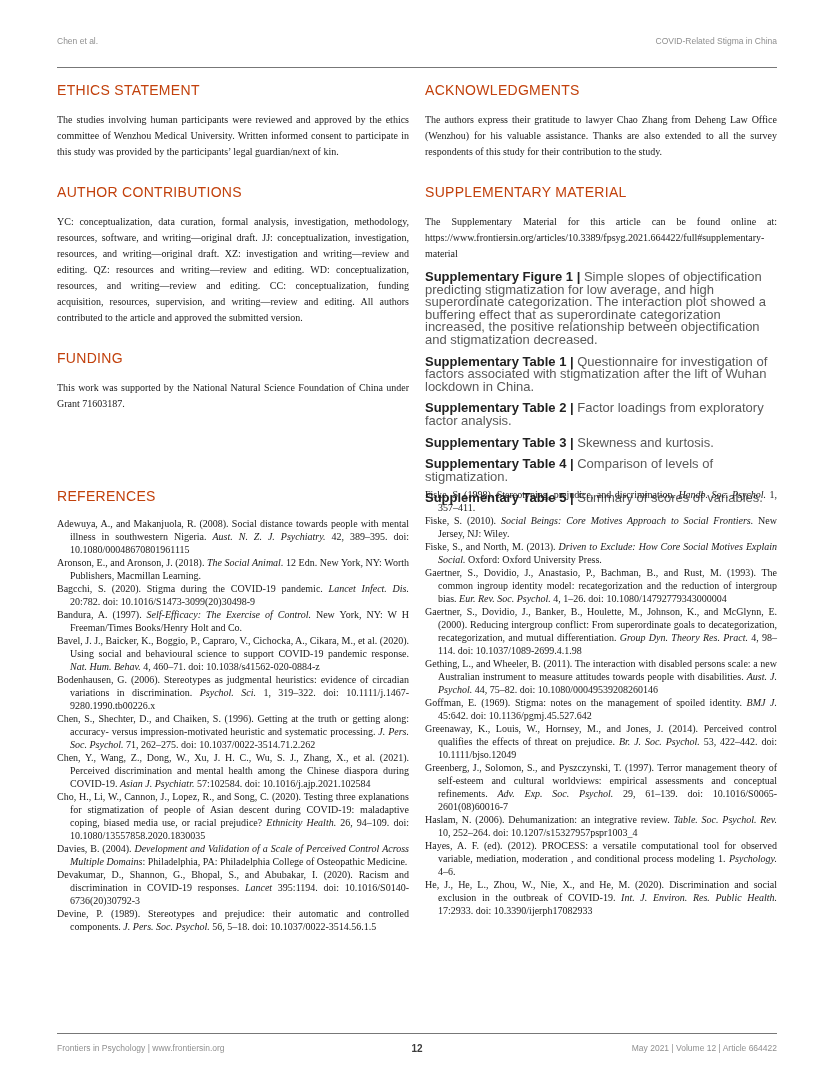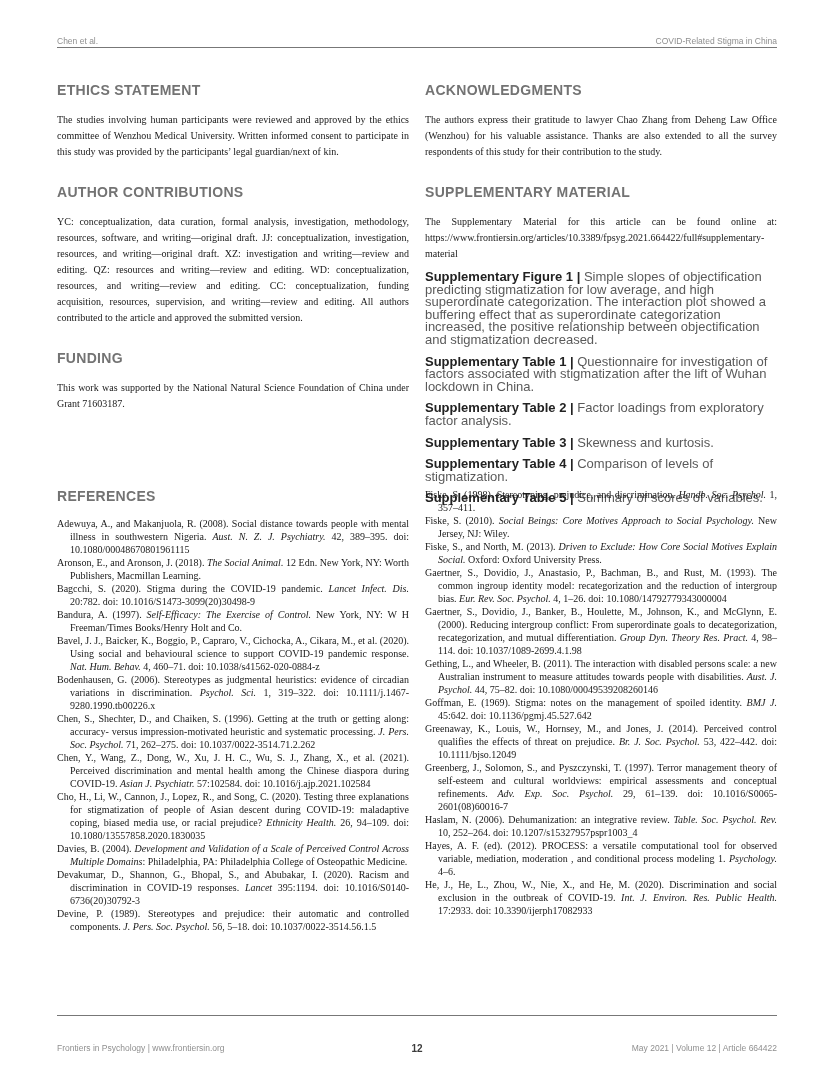--- a/index.html
+++ b/index.html
@@ -15,38 +15,38 @@
   
   .page-header {
     position: absolute;
     top: 36px; left: 57px; right: 50px;
     display: flex;
     justify-content: space-between;
     align-items: flex-end;
     font-family: "Liberation Sans", sans-serif;
     font-size: 8.5px;
     color: #8f8f8f;
-    padding-bottom: 1px;
+    padding-bottom: 21px;
     border-bottom: 1px solid #777777;
   }
   
   .top-section {
     position: absolute;
     top: 82px; left: 57px; right: 50px;
     display: flex;
     gap: 16px;
   }
   .col { flex: 1 1 0; min-width: 0; }
   .section { margin-bottom: 24px; }
   .section-heading {
     font-family: "Liberation Sans", sans-serif;
-    font-weight: bold;
+    font-weight: normal;
     font-size: 14px;
     letter-spacing: 0.3px;
-    color: #737373;
+    color: #c2410c;
     margin-bottom: 14px;
   }
   .body-par {
     font-family: "Liberation Serif", serif;
     font-size: 10px;
     line-height: 16px;
     text-align: justify;
     color: #191919;
     overflow-wrap: anywhere;
   }
@@ -77,21 +77,21 @@
     color: #191919;
     padding-left: 13px;
     text-indent: -13px;
     overflow-wrap: anywhere;
   }
   
   .page-footer {
     position: absolute;
     left: 57px; right: 50px; bottom: 30px;
     border-top: 1px solid #777777;
-    padding-top: 27px;
+    padding-top: 9px;
     display: flex;
     justify-content: space-between;
     align-items: baseline;
     font-family: "Liberation Sans", sans-serif;
     font-size: 8.5px;
     color: #8f8f8f;
   }
   .page-number {
     font-weight: bold;
     color: #3c3c3c;
@@ -161,21 +161,21 @@
           <p class="ref">Chen, Y., Wang, Z., Dong, W., Xu, J. H. C., Wu, S. J., Zhang, X., et al. (2021). Perceived discrimination and mental health among the Chinese diaspora during COVID-19. <i>Asian J. Psychiatr.</i> 57:102584. doi: 10.1016/j.ajp.2021.102584</p>
           <p class="ref">Cho, H., Li, W., Cannon, J., Lopez, R., and Song, C. (2020). Testing three explanations for stigmatization of people of Asian descent during COVID-19: maladaptive coping, biased media use, or racial prejudice? <i>Ethnicity Health.</i> 26, 94–109. doi: 10.1080/13557858.2020.1830035</p>
           <p class="ref">Davies, B. (2004). <i>Development and Validation of a Scale of Perceived Control Across Multiple Domains</i>: Philadelphia, PA: Philadelphia College of Osteopathic Medicine.</p>
           <p class="ref">Devakumar, D., Shannon, G., Bhopal, S., and Abubakar, I. (2020). Racism and discrimination in COVID-19 responses. <i>Lancet</i> 395:1194. doi: 10.1016/S0140-6736(20)30792-3</p>
           <p class="ref">Devine, P. (1989). Stereotypes and prejudice: their automatic and controlled components. <i>J. Pers. Soc. Psychol.</i> 56, 5–18. doi: 10.1037/0022-3514.56.1.5</p>
         </div>
     </div>
     <div class="col">
       <div id="refs-right">
           <p class="ref">Fiske, S. (1998). Stereotyping, prejudice, and discrimination. <i>Handb. Soc. Psychol.</i> 1, 357–411.</p>
-          <p class="ref">Fiske, S. (2010). <i>Social Beings: Core Motives Approach to Social Psychology.</i> New Jersey, NJ: Wiley.</p>
+          <p class="ref">Fiske, S. (2010). <i>Social Beings: Core Motives Approach to Social Frontiers.</i> New Jersey, NJ: Wiley.</p>
           <p class="ref">Fiske, S., and North, M. (2013). <i>Driven to Exclude: How Core Social Motives Explain Social.</i> Oxford: Oxford University Press.</p>
           <p class="ref">Gaertner, S., Dovidio, J., Anastasio, P., Bachman, B., and Rust, M. (1993). The common ingroup identity model: recategorization and the reduction of intergroup bias. <i>Eur. Rev. Soc. Psychol.</i> 4, 1–26. doi: 10.1080/14792779343000004</p>
           <p class="ref">Gaertner, S., Dovidio, J., Banker, B., Houlette, M., Johnson, K., and McGlynn, E. (2000). Reducing intergroup conflict: From superordinate goals to decategorization, recategorization, and mutual differentiation. <i>Group Dyn. Theory Res. Pract.</i> 4, 98–114. doi: 10.1037/1089-2699.4.1.98</p>
           <p class="ref">Gething, L., and Wheeler, B. (2011). The interaction with disabled persons scale: a new Australian instrument to measure attitudes towards people with disabilities. <i>Aust. J. Psychol.</i> 44, 75–82. doi: 10.1080/00049539208260146</p>
           <p class="ref">Goffman, E. (1969). Stigma: notes on the management of spoiled identity. <i>BMJ J.</i> 45:642. doi: 10.1136/pgmj.45.527.642</p>
           <p class="ref">Greenaway, K., Louis, W., Hornsey, M., and Jones, J. (2014). Perceived control qualifies the effects of threat on prejudice. <i>Br. J. Soc. Psychol.</i> 53, 422–442. doi: 10.1111/bjso.12049</p>
           <p class="ref">Greenberg, J., Solomon, S., and Pyszczynski, T. (1997). Terror management theory of self-esteem and cultural worldviews: empirical assessments and conceptual refinements. <i>Adv. Exp. Soc. Psychol.</i> 29, 61–139. doi: 10.1016/S0065-2601(08)60016-7</p>
           <p class="ref">Haslam, N. (2006). Dehumanization: an integrative review. <i>Table. Soc. Psychol. Rev.</i> 10, 252–264. doi: 10.1207/s15327957pspr1003_4</p>
           <p class="ref">Hayes, A. F. (ed). (2012). PROCESS: a versatile computational tool for observed variable, mediation, moderation , and conditional process modeling 1. <i>Psychology.</i> 4–6.</p>
           <p class="ref">He, J., He, L., Zhou, W., Nie, X., and He, M. (2020). Discrimination and social exclusion in the outbreak of COVID-19. <i>Int. J. Environ. Res. Public Health.</i> 17:2933. doi: 10.3390/ijerph17082933</p>

